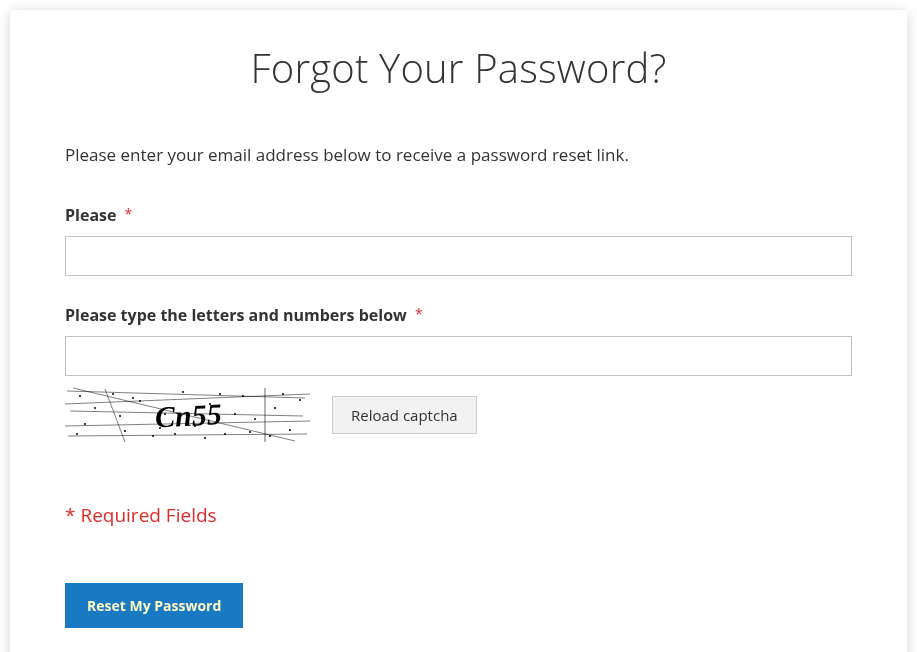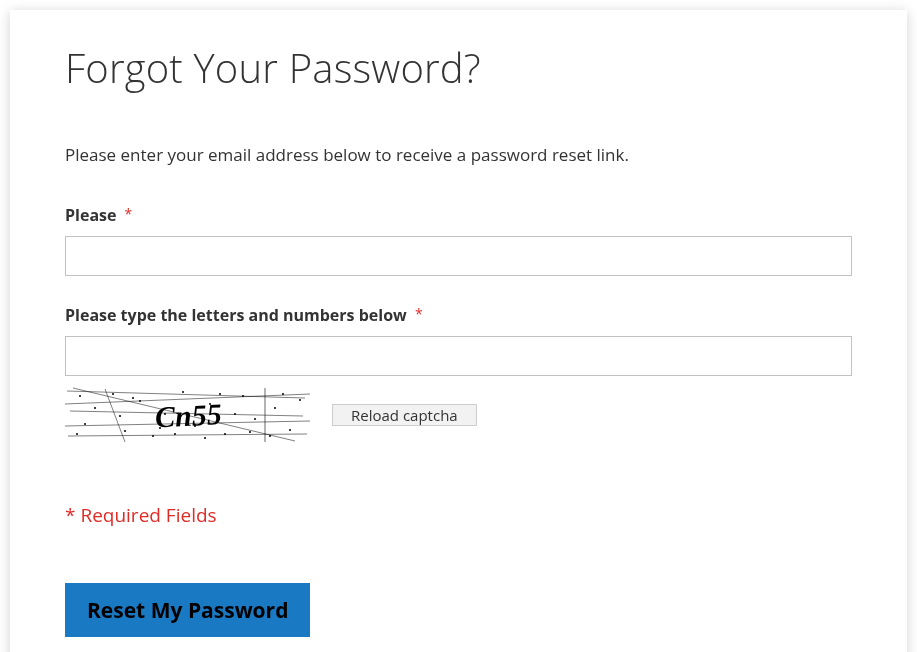--- a/index.html
+++ b/index.html
@@ -19,20 +19,21 @@
       box-shadow: 0 2px 12px rgba(0,0,0,0.18);
       padding: 30px 55px 40px 55px;
       margin: 0 auto;
     }
     .page-title {
       font-size: 40px;
       font-weight: 300;
       color: #333333;
       margin-bottom: 40px;
       letter-spacing: 0.2px;
+      text-align: center;
     }
     .instruction {
       font-size: 17px;
       color: #333333;
       margin-bottom: 38px;
       margin-top: 48px;
     }
     .field-group {
       margin-bottom: 28px;
     }
@@ -66,40 +67,40 @@
     .captcha-image-box {
       width: 245px;
       height: 58px;
       position: relative;
     }
     .captcha-image-box svg {
       width: 100%;
       height: 100%;
     }
     .reload-btn {
-      height: 22px;
+      height: 38px;
       padding: 0 18px;
       background: #f2f2f2;
       border: 1px solid #cdcdcd;
       font-size: 15px;
       color: #333333;
       cursor: pointer;
       font-family: inherit;
     }
     .required-note {
       color: #e02b27;
       font-size: 19px;
       margin-top: 58px;
       margin-bottom: 55px;
     }
     .submit-btn {
       background: #1979c3;
-      color: #000000;
+      color: #fef9c3;
       border: none;
-      font-size: 21px;
+      font-size: 14px;
       font-weight: 700;
       padding: 13px 22px;
       cursor: pointer;
       font-family: inherit;
     }
   </style>
 </head>
 <body>
 
 <div class="card">

